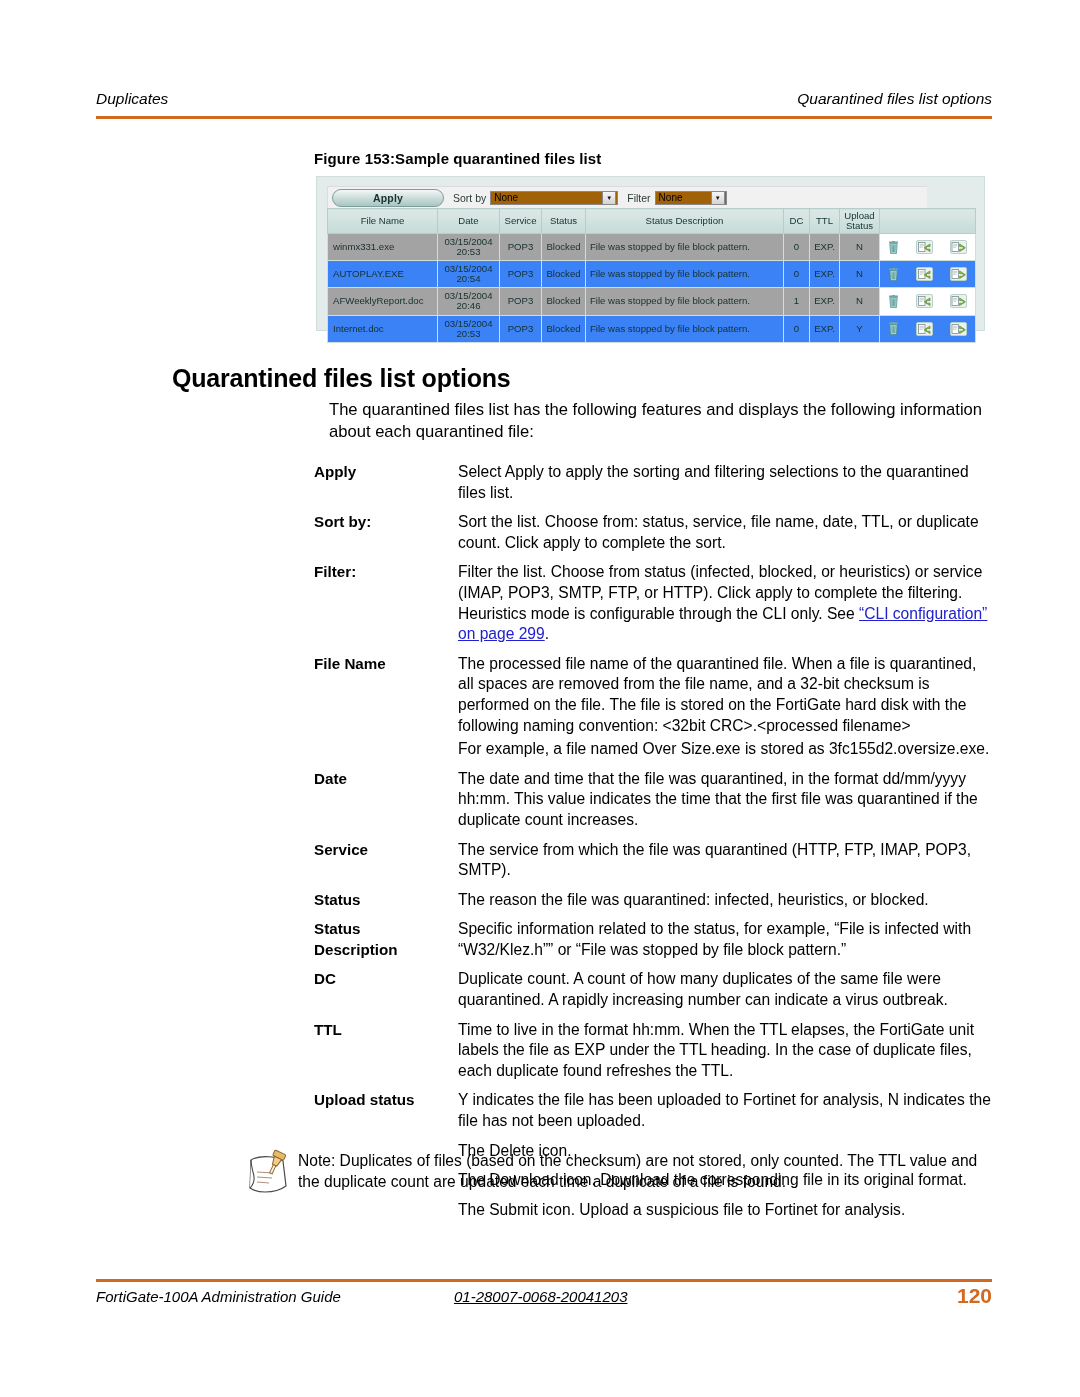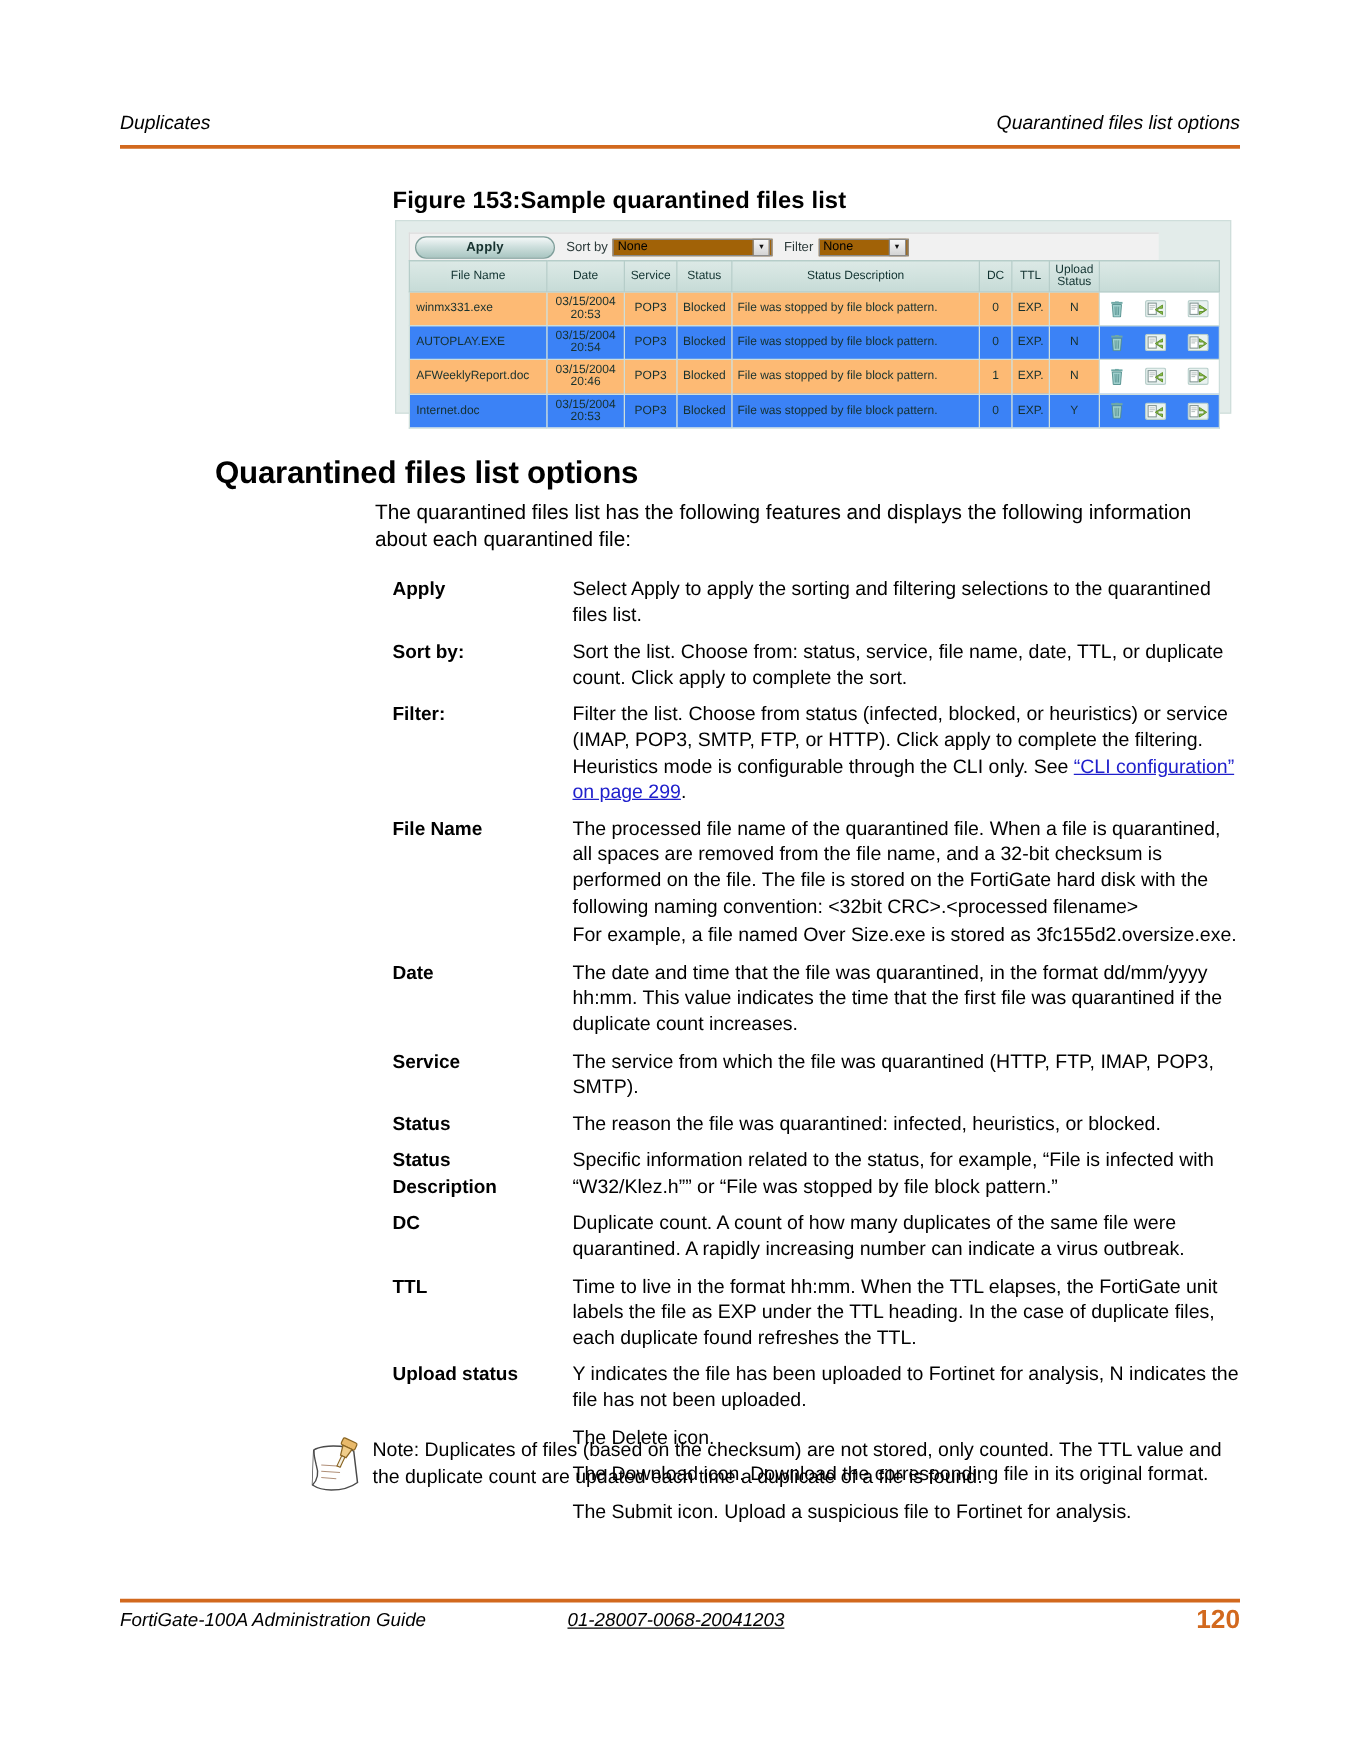--- a/index.html
+++ b/index.html
@@ -42,21 +42,21 @@
     width: 896px;
     height: 2.5px;
     background: #d2691e;
   }
 
   
   .figure-caption {
     position: absolute;
     left: 314px;
     top: 150px;
-    font-size: 19px;
+    font-size: 15px;
     font-weight: bold;
     letter-spacing: 0.1px;
     white-space: nowrap;
   }
 
   
   .figure-shot {
     position: absolute;
     left: 316px;
     top: 176px;
@@ -146,21 +146,21 @@
     font-size: 9.6px;
     padding: 2px 1px;
     text-align: center;
     line-height: 1.05;
     color: #123331;
   }
   .shot-table td {
     border: 1px solid #cddedb;
     padding: 3px 2px;
     text-align: center;
-    background: #fdba74;
+    background: #a3a3a3;
     line-height: 1.05;
     height: 14px;
   }
   .shot-table tr.alt td { background: #3b82f6; }
   .shot-table td.fname {
     text-align: left;
     padding-left: 5px;
   }
   .shot-table td.desc { text-align: left; padding-left: 4px; }
   .shot-table td.icons {
@@ -182,21 +182,21 @@
     top: 364px;
     font-size: 25px;
     font-weight: bold;
     letter-spacing: -0.2px;
     white-space: nowrap;
   }
 
   
   .intro {
     position: absolute;
-    left: 300px;
+    left: 329px;
     top: 399px;
     width: 672px;
     font-size: 16.6px;
     line-height: 21.5px;
   }
 
   
   .deflist {
     position: absolute;
     left: 314px;

